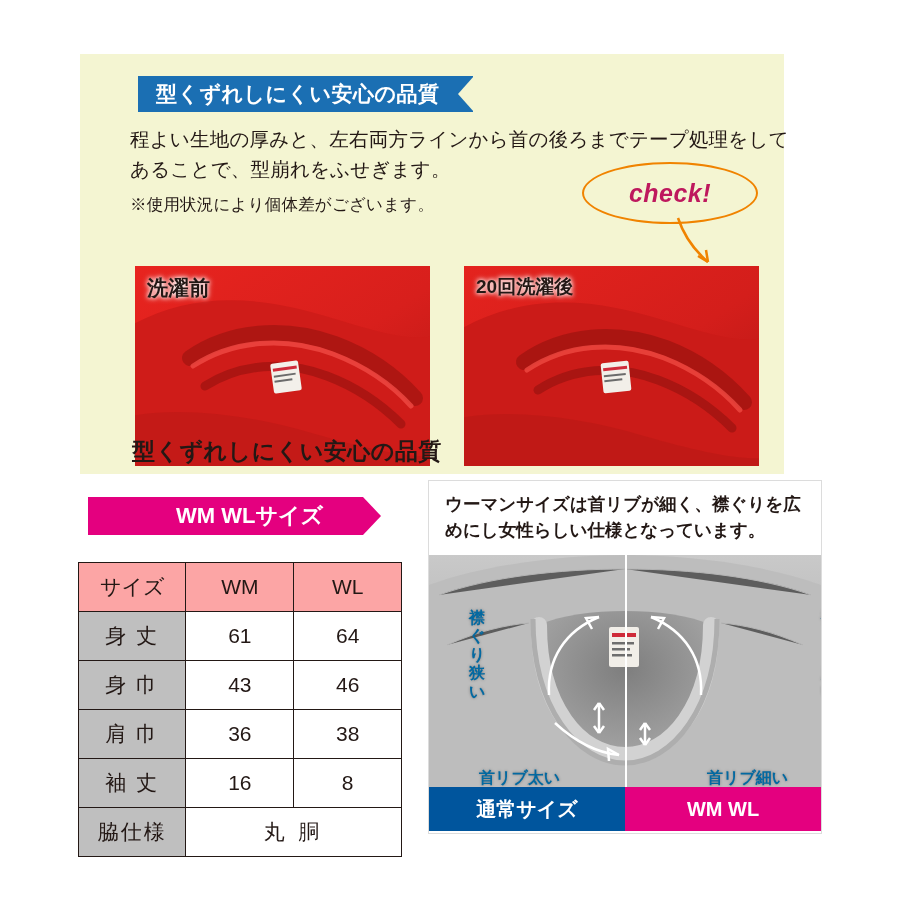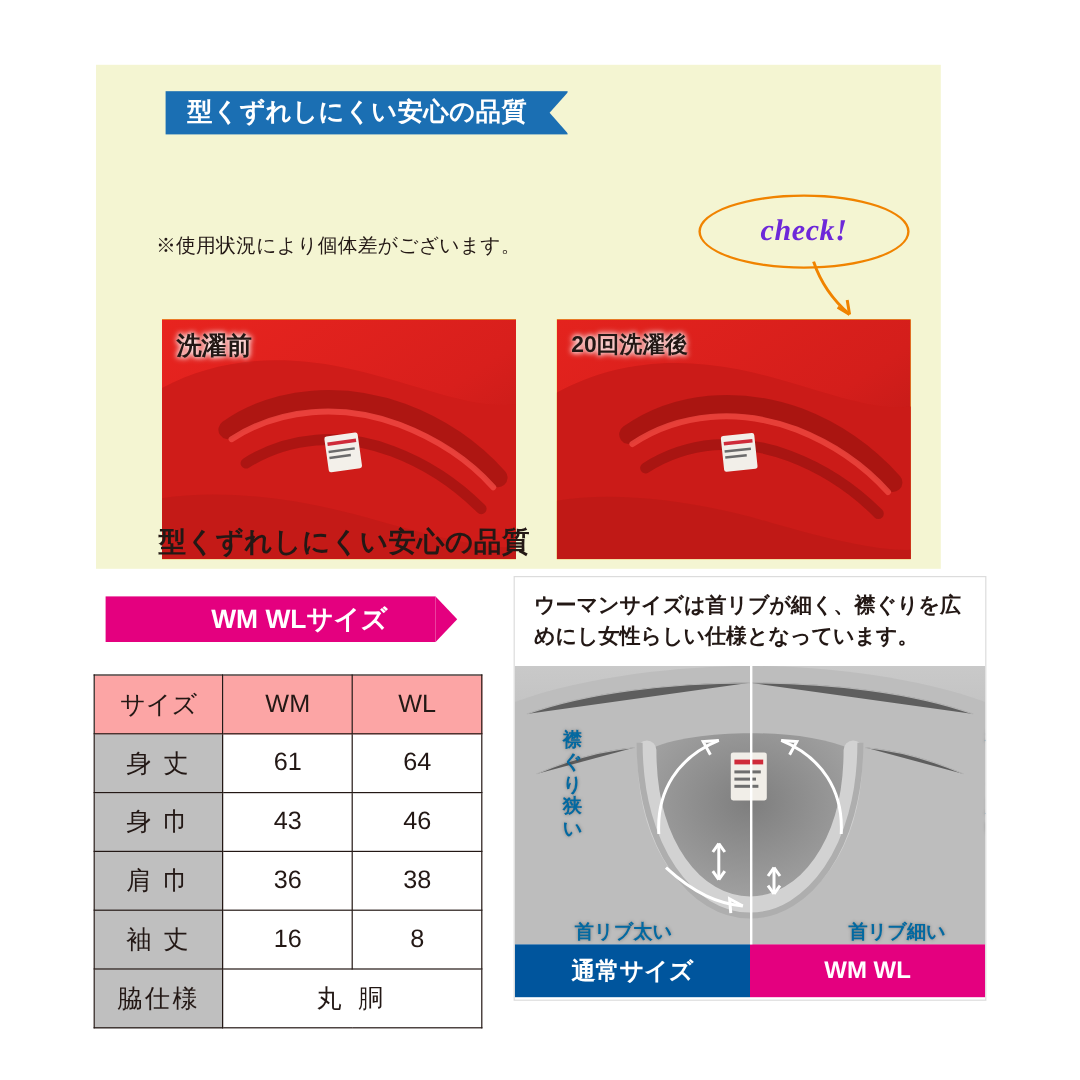--- a/index.html
+++ b/index.html
@@ -80,26 +80,25 @@
     border: 2.5px solid #f08300;
     border-radius: 50%;
     background: transparent;
   }
   .check-bubble .label {
     position: absolute;
     inset: 0;
     display: flex;
     align-items: center;
     justify-content: center;
-    color: #6d28d9;
+    color: #be185d;
     font-weight: bold;
     font-size: 25px;
     font-style: italic;
     letter-spacing: 0.5px;
-    font-family: Liberation Serif, serif;
   }
   .check-tail {
     position: absolute;
     left: 588px;
     top: 162px;
   }
 
   .photo {
     position: absolute;
     overflow: hidden;
@@ -252,20 +251,21 @@
 
   svg { display: block; }
 </style>
 </head>
 <body>
 
 <div class="quality-panel">
 
   <div class="ribbon">型くずれしにくい安心の品質</div>
 
+  <div class="body-text">程よい生地の厚みと、左右両方ラインから首の後ろまでテープ処理をしてあることで、型崩れをふせぎます。</div>
   <div class="note-text">※使用状況により個体差がございます。</div>
 
   <div class="check-bubble">
     <div class="ellipse"></div>
     <div class="label">check!</div>
   </div>
   <svg class="check-tail" width="60" height="52" viewBox="0 0 60 52">
     <path d="M10,2 C16,20 26,34 40,46" stroke="#f08300" stroke-width="2.5" fill="none"></path>
     <path d="M40,46 L30,40 M40,46 L38,34" stroke="#f08300" stroke-width="2.5" fill="none"></path>
   </svg>

